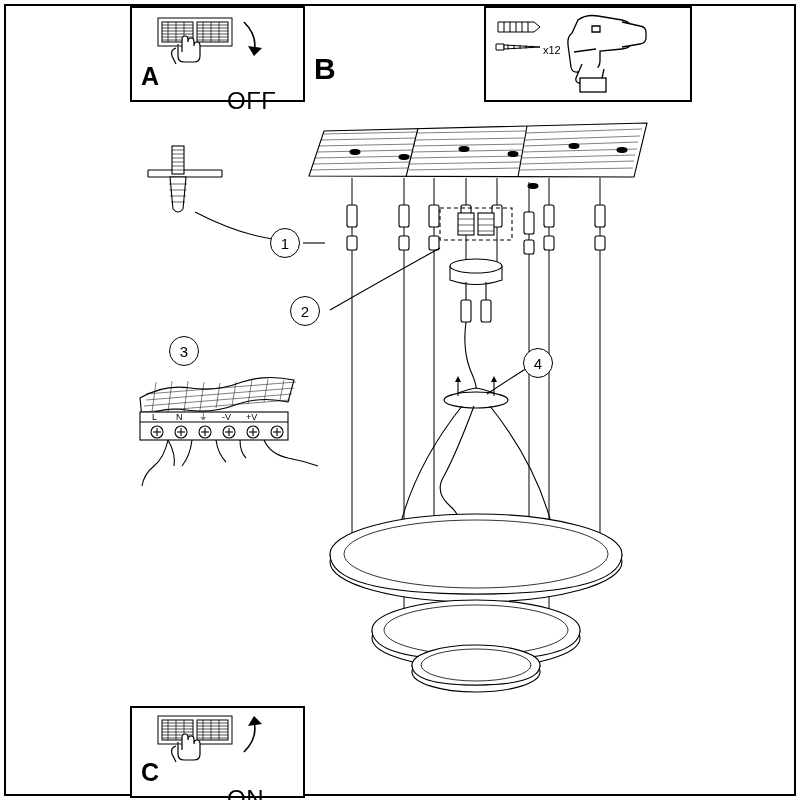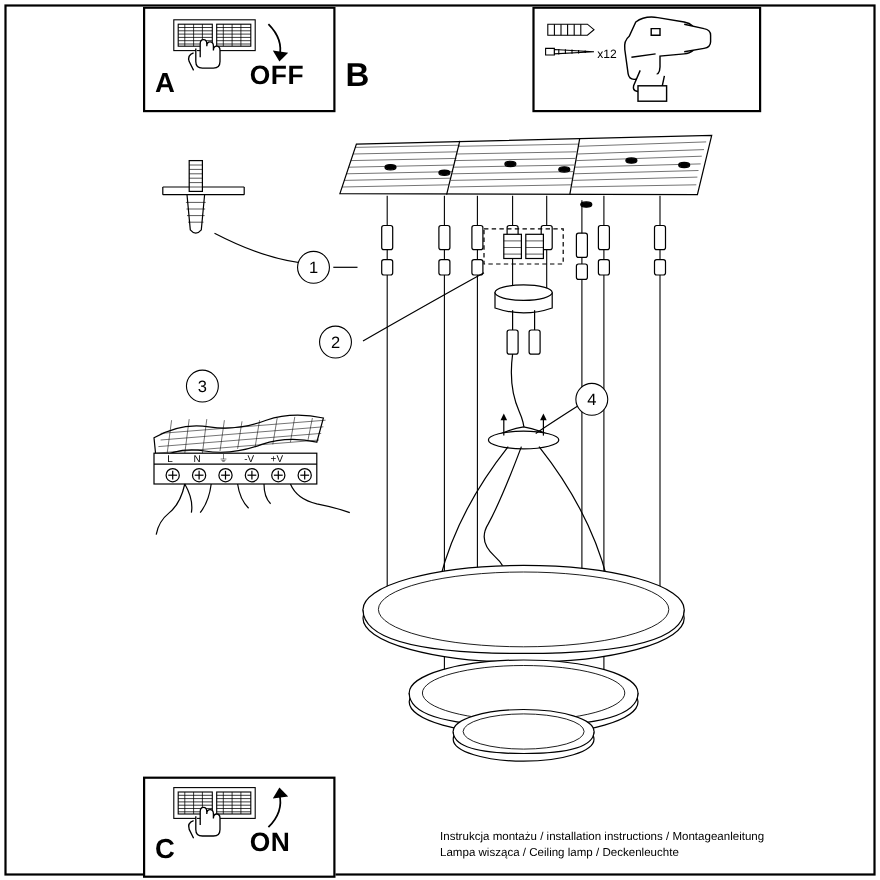--- a/index.html
+++ b/index.html
@@ -35,23 +35,24 @@
   .step-letter {
     position: absolute;
     font-size: 25px;
     font-weight: 700;
     color: #000;
     font-family: "Liberation Sans", sans-serif;
   }
   .big-word {
     position: absolute;
     font-size: 24px;
-    font-weight: 700;
+    font-weight: 400;
     letter-spacing: 0.5px;
     color: #000;
+    margin-top: 32px;
   }
   .num-circle {
     position: absolute;
     width: 30px;
     height: 30px;
     border: 1.6px solid #000;
     border-radius: 50%;
     box-sizing: border-box;
     display: flex;
     align-items: center;
@@ -438,18 +439,14 @@
   <div class="num-circle" style="left:290px;top:296px;">
     <span>2</span>
   </div>
   <div class="num-circle" style="left:169px;top:336px;">
     <span>3</span>
   </div>
   <div class="num-circle" style="left:523px;top:348px;">
     <span>4</span>
   </div>
 
-  <div class="footer">
-    <div>Instrukcja montażu / installation instructions / Montageanleitung</div>
-    <div>Lampa wisząca / Ceiling lamp / Deckenleuchte</div>
-  </div>
 
 </div>
 
 </body></html>

